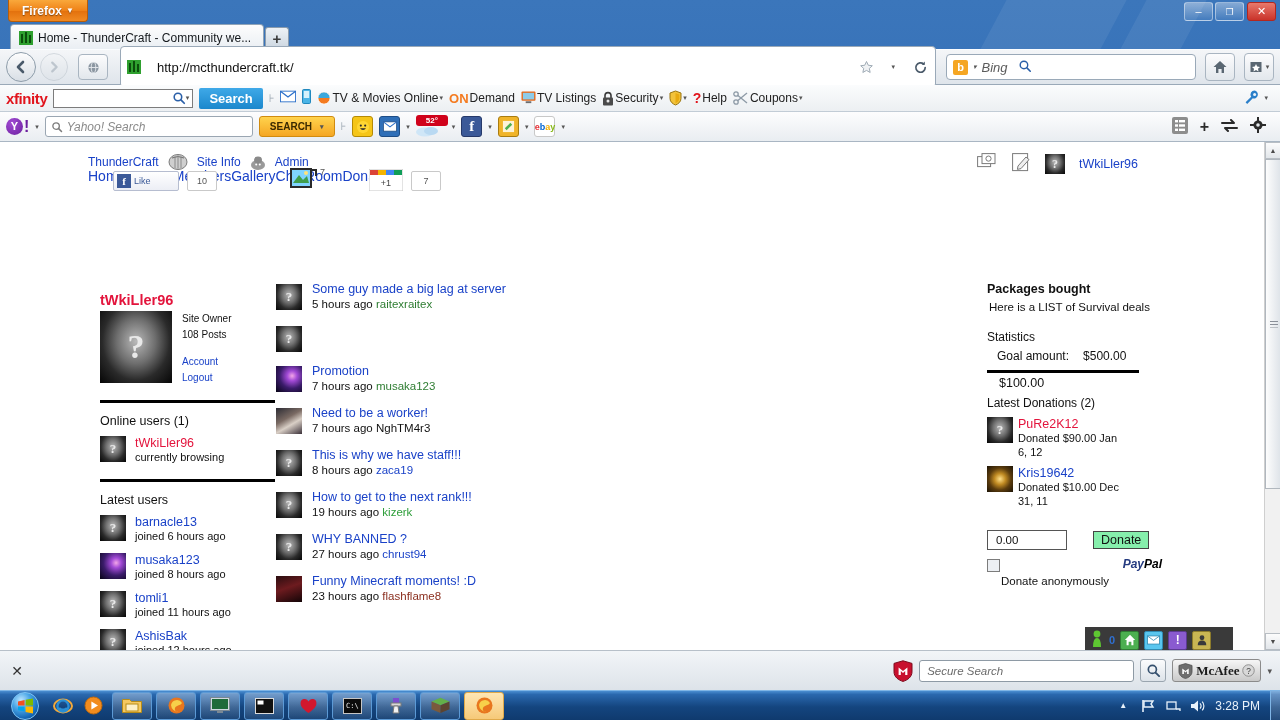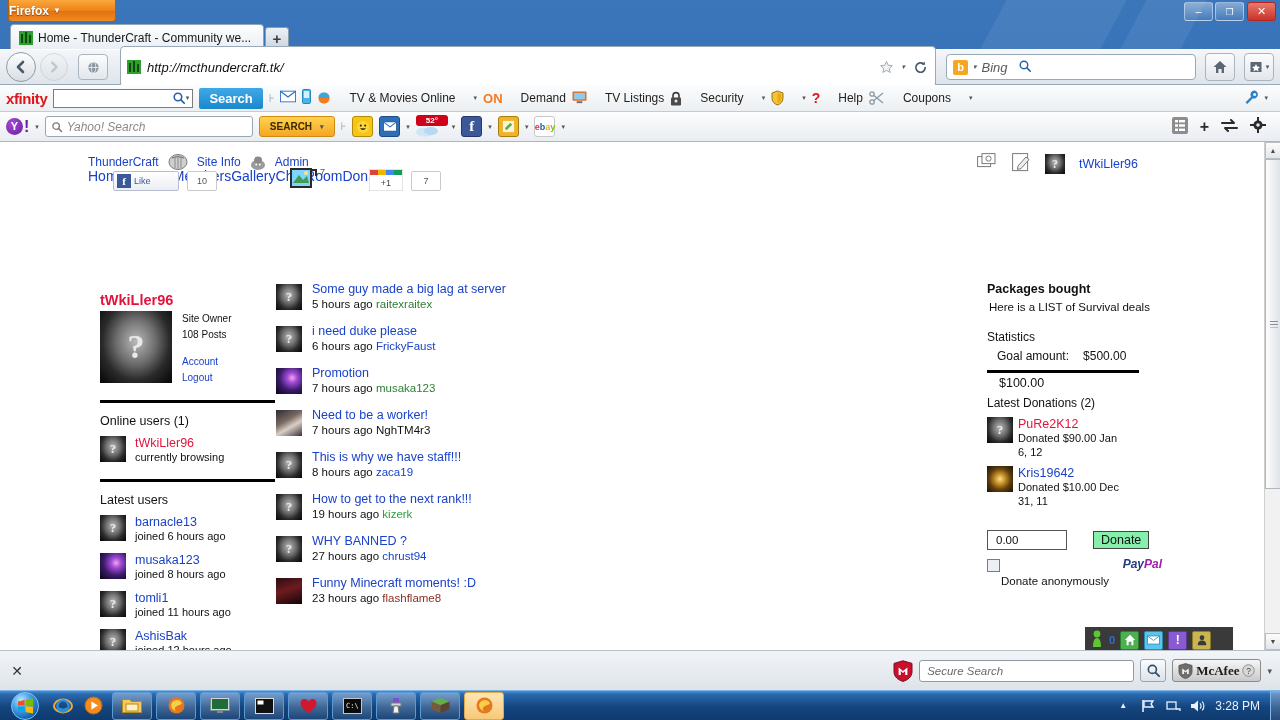--- a/index.html
+++ b/index.html
@@ -14,26 +14,26 @@
   #win {
     position:absolute; left:0; top:0; width:1280px; height:690px;
     background: linear-gradient(180deg,#3b76bb 0%,#2f6ab3 40%,#2a63ac 100%);
     overflow:hidden;
   }
   .glass-streak{position:absolute;background:rgba(255,255,255,.07);transform:skewX(-28deg);pointer-events:none;}
 
   
   #titlebar{position:absolute;left:0;top:0;width:1280px;height:26px;}
   #ff-btn{
-    position:absolute;left:8px;top:0;width:108px;height:22px;
+    position:absolute;left:8px;top:0;width:80px;height:22px;
     background:linear-gradient(180deg,#f9a83b 0%,#ef8218 50%,#e2700c 51%,#f08a22 100%);
     border:1px solid #b75d08;border-top:none;
     border-radius:0 0 4px 4px;
     color:#fff;font-weight:bold;font-size:12px;
-    text-align:left;line-height:22px;
+    text-align:center;line-height:22px;
     text-shadow:0 1px 1px rgba(0,0,0,.45);
   }
   #ff-btn .caret{font-size:8px;margin-left:4px;vertical-align:2px;}
   .wbtn{position:absolute;top:2px;width:29px;height:19px;border:1px solid rgba(255,255,255,.45);
         border-radius:3px;background:linear-gradient(180deg,rgba(255,255,255,.38),rgba(255,255,255,.05));
         color:#fff;font-size:11px;text-align:center;line-height:17px;}
   #w-min{right:67px;} #w-max{right:36px;} 
   #w-close{right:4px;width:29px;background:linear-gradient(180deg,#e9796c,#c9332a);border-color:#b2271f;}
 
   
@@ -55,38 +55,38 @@
   #navbar{position:absolute;left:0;top:49px;width:1280px;height:36px;
           background:linear-gradient(180deg,#f4f6f8,#dfe5eb);
           border-top:1px solid #fbfdff;border-bottom:1px solid #9aa9b8;
           display:flex;align-items:center;padding:0 6px;gap:4px;}
   .navbtn{width:28px;height:28px;border-radius:50%;display:flex;align-items:center;justify-content:center;}
   #back{background:linear-gradient(180deg,#fdfdfd,#d8dee5);border:1px solid #8e9daa;width:30px;height:30px;}
   #fwd{background:linear-gradient(180deg,#f2f4f6,#dde2e8);border:1px solid #b9c2ca;opacity:.55;}
   #sitebtn{width:30px;height:26px;border:1px solid #a9b5c1;border-radius:4px;
            background:linear-gradient(180deg,#fcfcfd,#e2e7ec);display:flex;align-items:center;justify-content:center;margin-left:6px;}
   #urlbar{flex:1;height:42px;margin-left:8px;background:#fff;border:1px solid #9aa9b8;border-radius:4px;
-          display:flex;align-items:center;padding:0 6px;gap:6px;font-size:13px;color:#111;font-style:italic;}
+          display:flex;align-items:center;padding:0 6px;gap:16px;font-size:13px;color:#111;}
   #urlbar .spacer{flex:1;}
   .ub-icon{width:18px;height:18px;display:flex;align-items:center;justify-content:center;}
   #searchbar{width:250px;height:26px;margin-left:6px;background:#fff;border:1px solid #9aa9b8;border-radius:4px;
              display:flex;align-items:center;padding:0 6px;gap:5px;font-size:13px;color:#5c5c5c;font-style:italic;}
   .sqbtn{width:30px;height:28px;border:1px solid #a9b5c1;border-radius:4px;
          background:linear-gradient(180deg,#fcfcfd,#e2e7ec);display:flex;align-items:center;justify-content:center;margin-left:5px;}
 
   
   #xfinity{position:absolute;left:0;top:85px;width:1280px;height:27px;
            background:linear-gradient(180deg,#fbfcfd,#eceff2);
            border-bottom:1px solid #c2ccd6;display:flex;align-items:center;padding:0 6px;gap:6px;font-size:12px;color:#222;}
   #xf-logo{font-weight:bold;font-size:15px;color:#e1141c;letter-spacing:-.4px;font-family:"Liberation Sans",sans-serif;}
   #xf-input{width:140px;height:19px;border:1px solid #7c7c7c;background:#fff;display:flex;align-items:center;padding:0 3px;}
   #xf-input .sp{flex:1;}
   #xf-search{background:linear-gradient(180deg,#3fa9e8,#1b87cc);color:#fff;font-weight:bold;font-size:13px;
              padding:2px 10px;height:21px;line-height:17px;border-radius:2px;}
-  .xf-item{display:flex;align-items:center;gap:18px;white-space:nowrap;}
+  .xf-item{display:flex;align-items:center;gap:1px;white-space:nowrap;}
   .tiny-caret{font-size:7px;color:#555;}
 
   
   #yahoo{position:absolute;left:0;top:112px;width:1280px;height:30px;
          background:linear-gradient(180deg,#fdfdfe,#e9edf1);
          border-bottom:1px solid #a9b6c3;display:flex;align-items:center;padding:0 6px;gap:6px;}
   #y-logo{color:#6b1f9e;font-weight:bold;font-size:17px;display:flex;align-items:center;gap:1px;}
   #y-circle{width:17px;height:17px;border-radius:50%;background:radial-gradient(circle at 35% 30%,#a24bd4,#6b1f9e);
             color:#fff;font-size:11px;font-weight:bold;text-align:center;line-height:17px;}
   #y-input{width:208px;height:21px;border:1px solid #9aa6b2;background:#fff;border-radius:3px;
@@ -177,21 +177,21 @@
   .dname{font-size:12.5px;line-height:14px;}
   .dsub{font-size:11px;line-height:14px;color:#111;width:108px;}
   #donate-form{margin-top:22px;display:flex;align-items:center;gap:26px;}
   #donate-amt{width:80px;height:20px;border:1px solid #555;background:#fff;font-size:11.5px;
               padding:0 8px;line-height:18px;color:#111;}
   #donate-btn{border:1px solid #444;background:#86efac;font-size:12.5px;padding:1px 7px;color:#111;}
   #anon-row{margin-top:9px;position:relative;height:34px;}
   #anon-box{position:absolute;left:0;top:0;width:13px;height:13px;border:1px solid #7c7c7c;background:#eceff3;}
   #anon-lbl{position:absolute;left:14px;top:16px;font-size:11.5px;}
   #paypal{position:absolute;right:-10px;top:-2px;font-weight:bold;font-style:italic;font-size:12px;}
-  #paypal .pp1{color:#253b80;} #paypal .pp2{color:#a21caf;}
+  #paypal .pp1{color:#253b80;} #paypal .pp2{color:#000000;}
 
   
   #minibar{position:absolute;left:1085px;top:485px;width:148px;height:26px;background:#3a3a3a;
            display:flex;align-items:center;gap:5px;padding:0 5px;}
   .mb{width:19px;height:19px;border-radius:2px;display:flex;align-items:center;justify-content:center;font-size:11px;}
 
   
   #vscroll{position:absolute;right:0;top:142px;width:16px;height:508px;background:#f1f1f1;border-left:1px solid #cfcfcf;}
   .sbtn{position:absolute;left:0;width:16px;height:17px;background:linear-gradient(180deg,#fcfcfc,#e2e6ea);
         border:1px solid #b8bec4;display:flex;align-items:center;justify-content:center;font-size:7px;color:#4a4a4a;}
@@ -655,25 +655,20 @@
         <div class="post">
           <span class="av"></span>
           <div>
             <a class="ptitle" href="#">Some guy made a big lag at server</a>
             <div class="pmeta"><span>5 hours ago</span>
               <a href="#" style="color:#2e7d32;text-decoration:none;">raitexraitex</a></div>
           </div>
         </div>
         <div class="post">
           <span class="av"></span>
-          <div>
-            <a class="ptitle" href="#">i need duke please</a>
-            <div class="pmeta"><span>6 hours ago</span>
-              <a href="#" style="color:#1a42c8;text-decoration:none;">FrickyFaust</a></div>
-          </div>
         </div>
         <div class="post">
           <span class="av nebula"></span>
           <div>
             <a class="ptitle" href="#">Promotion</a>
             <div class="pmeta"><span>7 hours ago</span>
               <a href="#" style="color:#2e7d32;text-decoration:none;">musaka123</a></div>
           </div>
         </div>
         <div class="post">

